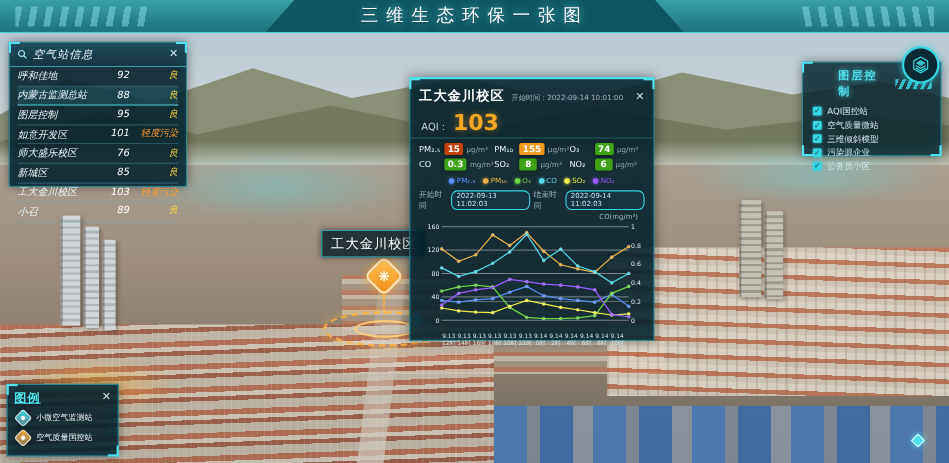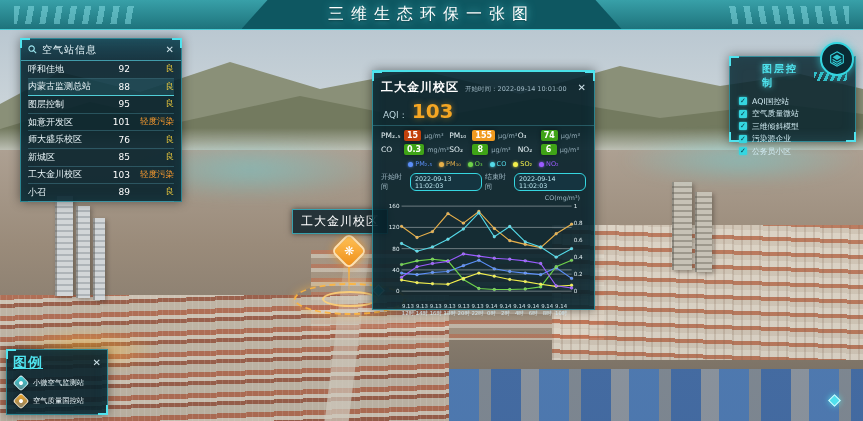--- a/index.html
+++ b/index.html
@@ -50,21 +50,21 @@
 
   
   .panel{position:absolute;background:rgba(7,33,43,.9);border:1px solid rgba(64,206,222,.55);
       box-shadow:0 0 10px rgba(0,0,0,.45),inset 0 0 14px rgba(30,120,140,.18);color:#dff0f5;}
   .panel .corner{position:absolute;width:10px;height:10px;border-color:#4fe3ee;border-style:solid;}
   .c-tl{left:-1px;top:-1px;border-width:2px 0 0 2px;} .c-tr{right:-1px;top:-1px;border-width:2px 2px 0 0;}
   .c-bl{left:-1px;bottom:-1px;border-width:0 0 2px 2px;} .c-br{right:-1px;bottom:-1px;border-width:0 2px 2px 0;}
   .close-x{color:#cfe3ea;font-size:10px;cursor:pointer;line-height:1;}
 
   
-  .left-panel{left:20px;top:38px;width:162px;height:164px;z-index:20;}
+  .left-panel{left:8px;top:38px;width:162px;height:132px;z-index:20;font-style:italic;}
   .lp-head{display:flex;align-items:center;gap:5px;height:22px;padding:0 7px;
       border-bottom:1px solid rgba(90,210,225,.6);background:linear-gradient(rgba(40,120,140,.35),rgba(20,70,90,.2));}
   .lp-title{flex:1;font-size:10px;color:#e7f6fa;letter-spacing:1px;}
   .station-rows{padding:0 7px;}
   .st-row{display:flex;align-items:center;height:17.6px;border-bottom:1px solid rgba(96,180,200,.3);
       font-size:9px;cursor:pointer;}
   .st-row.sel{background:rgba(60,150,170,.22);border-bottom:1px solid rgba(90,230,240,.85);}
   .st-name{flex:1;color:#e9f5f8;white-space:nowrap;overflow:hidden;}
   .st-aqi{width:24px;text-align:right;color:#ffffff;}
   .st-level{width:44px;text-align:right;font-size:8.5px;}
@@ -106,21 +106,21 @@
   .lay-row{display:flex;align-items:center;gap:5px;height:12.5px;font-size:7.8px;color:#cfe9f0;cursor:pointer;}
   .chk{width:8px;height:8px;border-radius:1px;background:#35d6e0;color:#063540;font-size:7px;
       line-height:8px;text-align:center;font-weight:bold;box-shadow:0 0 3px rgba(53,214,224,.8);}
   .layer-icon{position:absolute;left:820px;top:42px;width:34px;height:34px;z-index:21;border-radius:50%;
       background:#0a2a33;border:2px solid #35d6e0;display:flex;align-items:center;justify-content:center;
       box-shadow:0 0 8px rgba(53,214,224,.7);cursor:pointer;}
 
   
   .legend-panel{left:6px;top:349px;width:102px;height:66px;z-index:20;}
   .lg-head{display:flex;align-items:center;padding:4px 6px 2px;}
-  .lg-title{flex:1;font-size:14px;color:#4fe3ee;font-weight:bold;letter-spacing:1px;text-decoration:underline;}
+  .lg-title{flex:1;font-size:11px;color:#4fe3ee;font-weight:bold;letter-spacing:1px;text-decoration:underline;}
   .lg-item{display:flex;align-items:center;gap:6px;padding:3px 8px;font-size:7.3px;color:#e9f5f8;}
   .lg-icon{width:12px;height:12px;border-radius:3px;transform:rotate(45deg);
       display:flex;align-items:center;justify-content:center;box-shadow:0 0 4px rgba(0,0,0,.4);}
   .lg-icon i{width:4px;height:4px;background:#fff;border-radius:50%;}
 
   
   .map-label{position:absolute;left:292px;top:209px;z-index:10;padding:3px 8px;
       background:rgba(10,30,40,.82);border:1px solid rgba(64,206,222,.7);color:#fff;
       font-size:12px;letter-spacing:1px;white-space:nowrap;box-shadow:0 0 6px rgba(0,0,0,.5);}
   .marker{position:absolute;left:336px;top:238px;width:26px;height:26px;z-index:9;transform:rotate(45deg);

